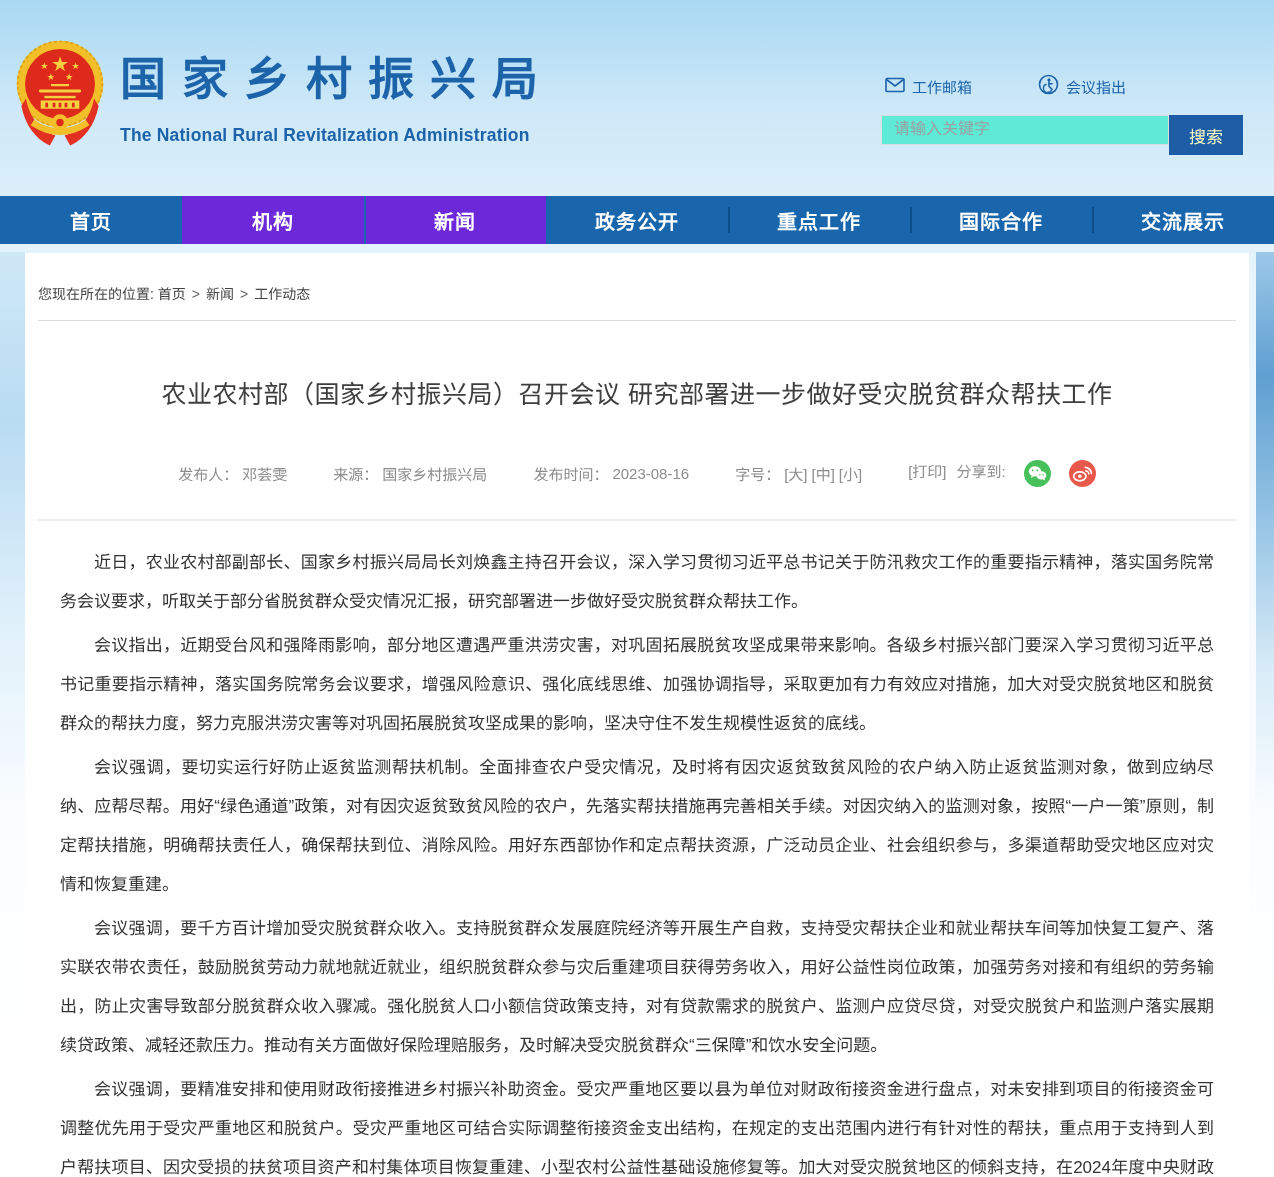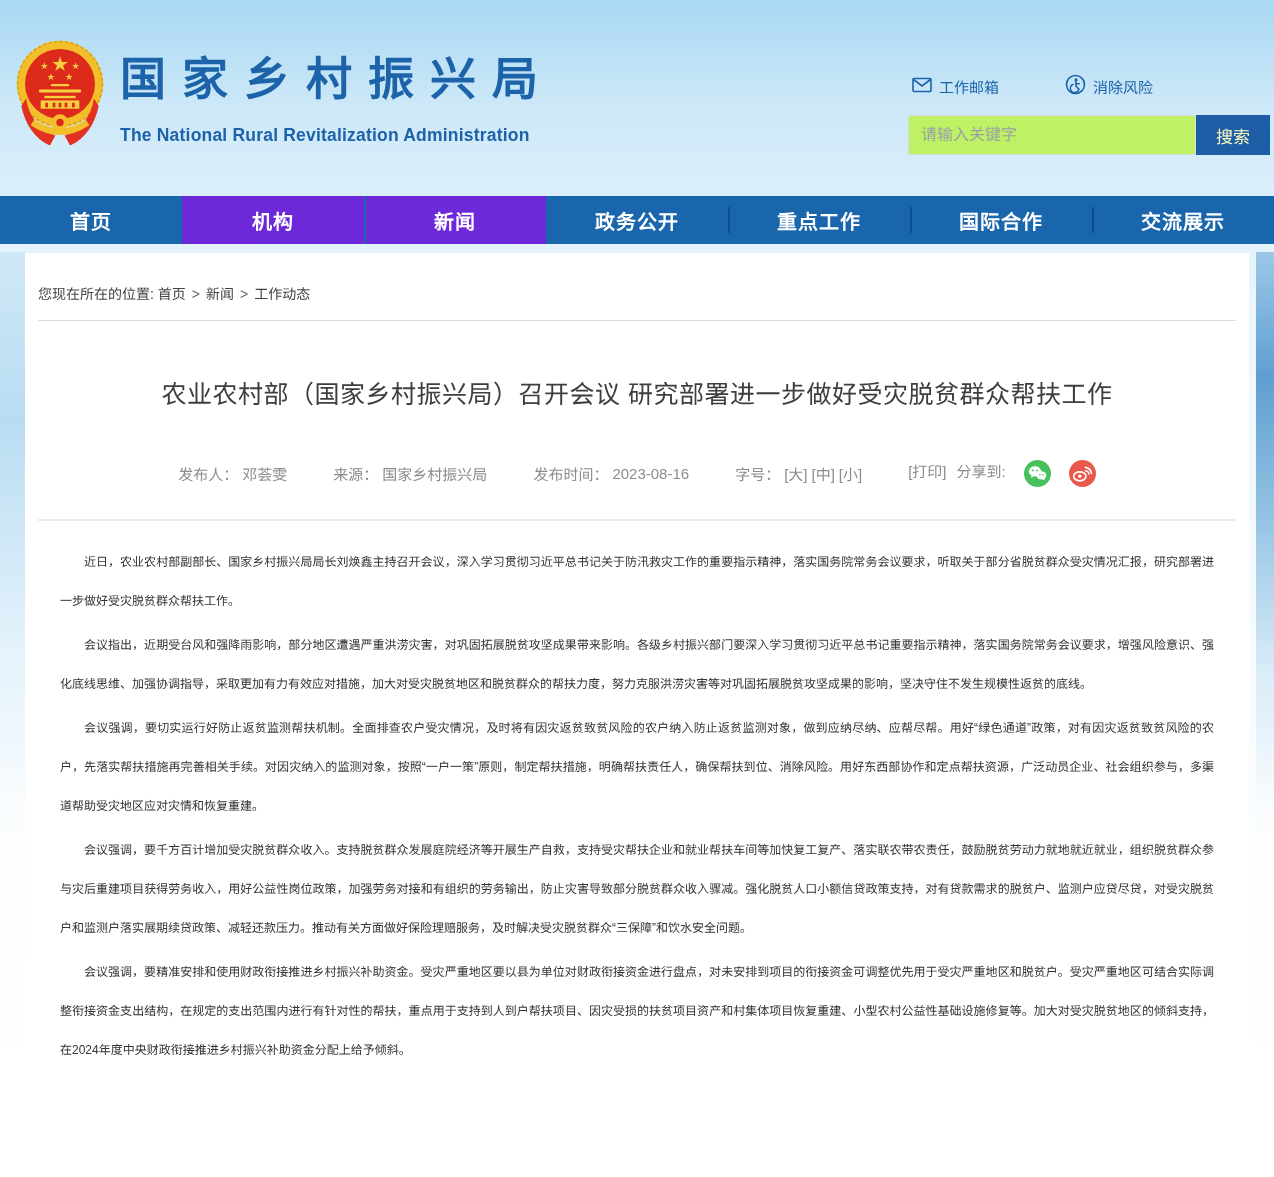--- a/index.html
+++ b/index.html
@@ -15,26 +15,26 @@
     background:linear-gradient(180deg,#9cc8e8 0%,#5f9fd1 22%,#8fc0e2 45%,#d9ecf8 75%,rgba(255,255,255,0)); }
   .bg-band.left { left:0; width:25px; height:560px;
     background:linear-gradient(180deg,#cfe8f7 0%,#b9dcf2 30%,#e3f2fb 70%,rgba(255,255,255,0)); }
 
   
   .header { position:relative; height:196px; z-index:1; }
   .brand { position:absolute; left:14px; top:34px; display:flex; align-items:flex-start; cursor:pointer; }
   .brand-names { margin-left:14px; padding-top:20px; }
   .site-title { color:#1c63a9; font-size:46px; font-weight:700; letter-spacing:16px; white-space:nowrap; line-height:1.1; }
   .site-subtitle { color:#1c63a9; font-size:17.5px; font-weight:700; margin-top:20px; letter-spacing:0.2px; }
-  .header-right { position:absolute; right:4px; top:74px; width:362px; }
+  .header-right { position:absolute; right:31px; top:74px; width:362px; }
   .quick-links { display:flex; align-items:center; gap:66px; padding-left:4px; }
   .quick-link { display:flex; align-items:center; gap:7px; color:#1c63a9; font-size:15px; cursor:pointer; }
   .search-row { display:flex; margin-top:17px; }
-  .search-input { flex:1; height:40px; border:1px solid #d8dde2; background:#bef264; padding:0 12px;
-    font-size:16px; color:#333; font-family:Liberation Sans, sans-serif; outline:none; }
+  .search-input { flex:1; height:30px; border:1px solid #d8dde2; background:#5eead4; padding:0 12px;
+    font-size:16px; color:#333; font-family:Liberation Mono, monospace; outline:none; }
   .search-input::placeholder { color:#9aa0a6; }
   .search-btn { width:74px; height:40px; border:none; background:#1c5da6; color:#fef9c3; font-size:17px;
     font-family:inherit; cursor:pointer; }
 
   
   .nav { position:relative; z-index:1; display:flex; height:48px; background:#1a66ad; }
   .nav-item { flex:1; position:relative; display:flex; align-items:center; justify-content:center;
     color:#fff; font-size:20px; font-weight:700; cursor:pointer; letter-spacing:1px; }
   .nav-item.dark { background:#6d28d9; }
   .nav-item + .nav-item::before { content:""; position:absolute; left:0; top:11px; width:2px; height:26px; background:#0e4d8e; }
@@ -54,21 +54,21 @@
   .article-title { margin:50px auto 0; max-width:985px; text-align:center; font-size:25px; font-weight:400;
     color:#3e3e3e; line-height:47px; letter-spacing:0.5px; }
   .meta { margin-top:42px; display:flex; justify-content:center; align-items:center; gap:46px;
     font-size:15px; color:#8c8c8c; }
   .meta-group { display:flex; align-items:center; gap:4px; white-space:nowrap; }
   .meta-action { cursor:pointer; }
   .share-group { display:flex; align-items:flex-start; gap:10px; }
   .share-icon { width:27px; height:27px; margin-left:8px; cursor:pointer; display:inline-block; }
   .divider2-wrap { margin-top:32px; }
   .body-text { margin-top:22px; }
-  .body-text p { font-size:12px; color:#333; line-height:39px; text-align:justify; text-indent:2em; margin:0 0 5px; }
+  .body-text p { font-size:17px; color:#333; line-height:39px; text-align:justify; text-indent:2em; margin:0 0 5px; }
 </style>
 </head>
 <body>
 
 <div class="bg-band left"></div>
 <div class="bg-band right"></div>
 
 <div class="header">
   <div class="brand">
     <span>
@@ -121,21 +121,21 @@
       <span class="quick-link">
         <span>
           <svg width="21" height="21" viewBox="0 0 21 21">
             <circle cx="10.5" cy="10.5" r="9" fill="none" stroke="#1c63a9" stroke-width="1.6"></circle>
             <circle cx="11" cy="5.9" r="1.6" fill="#1c63a9"></circle>
             <path d="M11 7.8 L11 12.2 L14 15.2" fill="none" stroke="#1c63a9" stroke-width="1.6" stroke-linecap="round"></path>
             <path d="M11 9.8 L14.2 9.8" stroke="#1c63a9" stroke-width="1.5" stroke-linecap="round"></path>
             <path d="M8.6 10.2 A4.2 4.2 0 1 0 13.8 14.9" fill="none" stroke="#1c63a9" stroke-width="1.4"></path>
           </svg>
         </span>
-        <span>消除风险</span>
+        <span>会议指出</span>
       </span>
     </div>
     <div class="search-row">
       <input class="search-input" type="text" placeholder="请输入关键字" style="">
       <button class="search-btn">搜索</button>
     </div>
   </div>
 </div>
 
 <div class="nav">

